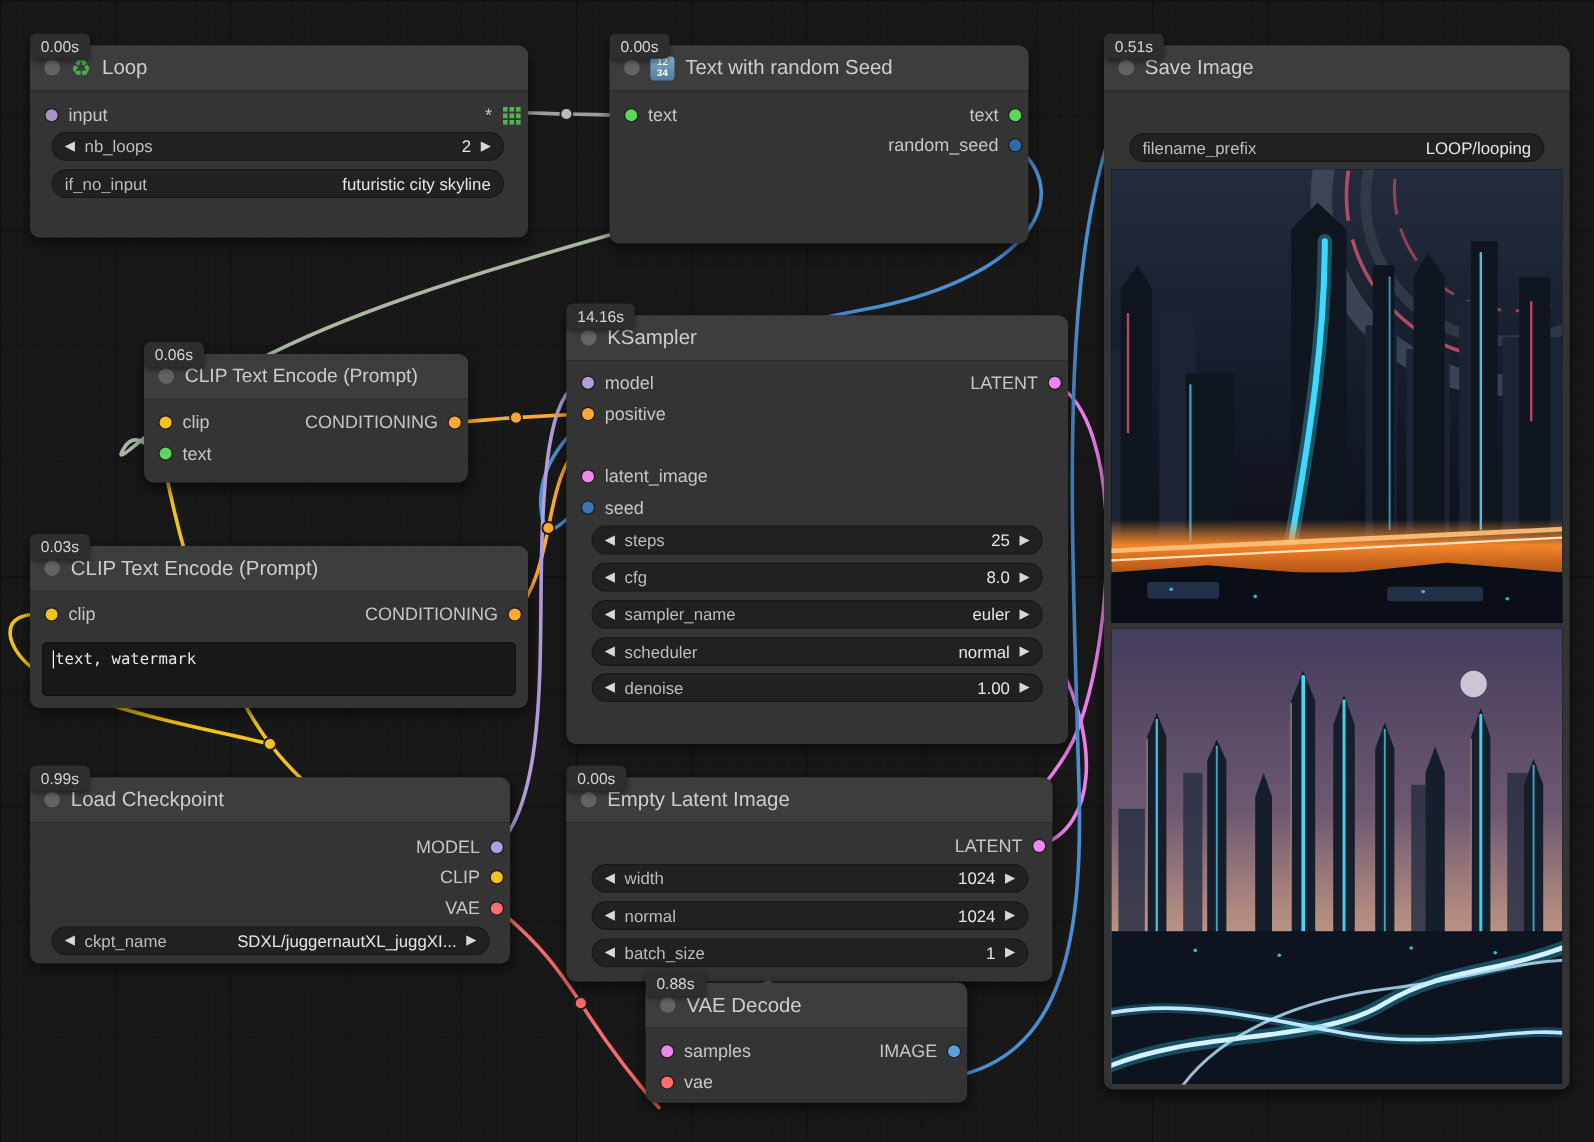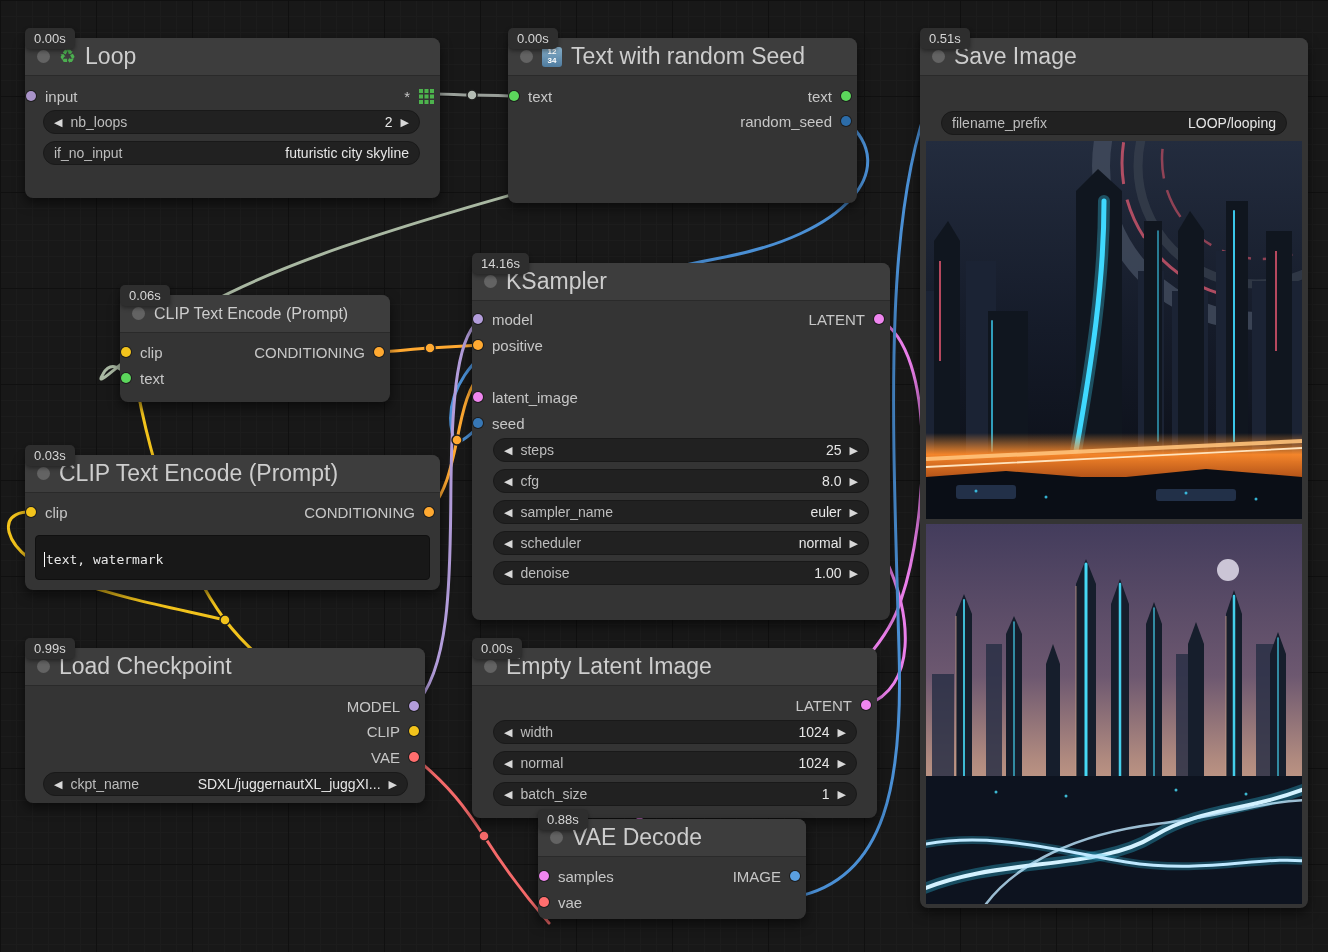--- a/index.html
+++ b/index.html
@@ -18,42 +18,42 @@
   .node{
     position:absolute;z-index:2;background:#343434;border-radius:8px;
     box-shadow:0 5px 12px rgba(0,0,0,.55);color:#cfcfcf;
   }
   .titlebar{
     height:38px;background:#3d3d3d;border-radius:8px 8px 0 0;
     display:flex;align-items:center;gap:9px;padding:0 12px;
     border-bottom:1px solid #2a2a2a;box-sizing:border-box;
   }
   .collapse-dot{width:13px;height:13px;border-radius:50%;background:#636363;flex:0 0 auto;}
-  .title-text{font-size:23px;color:#cdcdcd;white-space:nowrap;overflow:hidden;}
+  .title-text{font-size:17px;color:#cdcdcd;white-space:nowrap;overflow:hidden;}
   .badge{
     position:absolute;top:-26px;left:0;background:#2e2e2e;border-radius:5px;
     padding:3px 9px;font-size:13px;color:#d6d6d6;box-shadow:0 2px 4px rgba(0,0,0,.4);margin-top:16px;
   }
   .row{position:absolute;left:0;right:0;height:26px;display:flex;align-items:center;}
-  .in{display:flex;align-items:center;gap:9px;padding-left:1px;}
+  .in{display:flex;align-items:center;gap:9px;padding-left:13px;}
   .out{margin-left:auto;display:flex;align-items:center;gap:9px;padding-right:6px;}
   .dot{width:10px;height:10px;border-radius:50%;flex:0 0 auto;box-shadow:0 0 0 1px rgba(0,0,0,.45);}
   .slot-label{font-size:15px;color:#c6c6c6;white-space:nowrap;}
   .widget{
     position:absolute;height:24px;background:#212121;border:1px solid #191919;
     border-radius:12px;display:flex;align-items:center;box-sizing:border-box;
     font-size:14px;color:#bdbdbd;padding:0 10px;gap:8px;
   }
   .arrow{font-size:11px;color:#d8d8d8;line-height:1;cursor:pointer;flex:0 0 auto;}
   .wlabel{white-space:nowrap;overflow:hidden;}
   .wvalue{margin-left:auto;color:#e6e6e6;white-space:nowrap;}
   .textbox{
     position:absolute;background:#181818;border:1px solid #101010;border-radius:4px;
     font-family:"DejaVu Sans Mono", monospace;font-size:13px;color:#e8e8e8;
-    padding:16px 8px;box-sizing:border-box;display:flex;align-items:flex-start;
+    padding:6px 8px;box-sizing:border-box;display:flex;align-items:flex-start;
   }
   .caret{display:inline-block;width:1px;height:15px;background:#fff;margin-right:1px;vertical-align:text-bottom;}
   .num-icon{
     width:20px;height:20px;border-radius:3px;background:linear-gradient(#86aec9,#4f7ca0);
     display:flex;flex-direction:column;align-items:center;justify-content:center;
     font-size:8px;font-weight:bold;color:#fff;line-height:1.1;flex:0 0 auto;
   }
   .recycle{font-size:19px;color:#4caf50;flex:0 0 auto;}
   .img-frame{position:absolute;left:6px;right:6px;overflow:hidden;background:#0a0d14;}
   .img-frame svg{display:block;width:100%;height:100%;}

